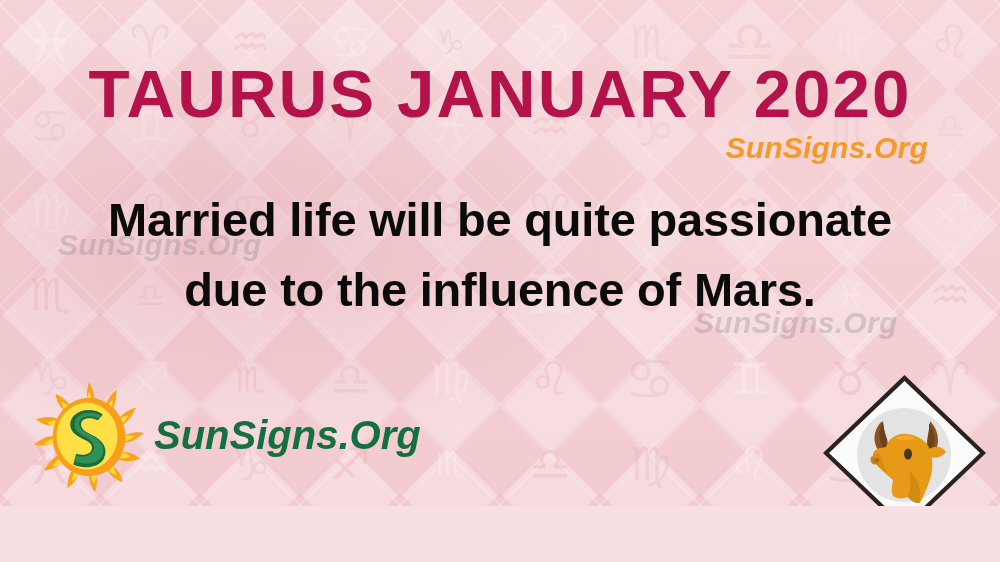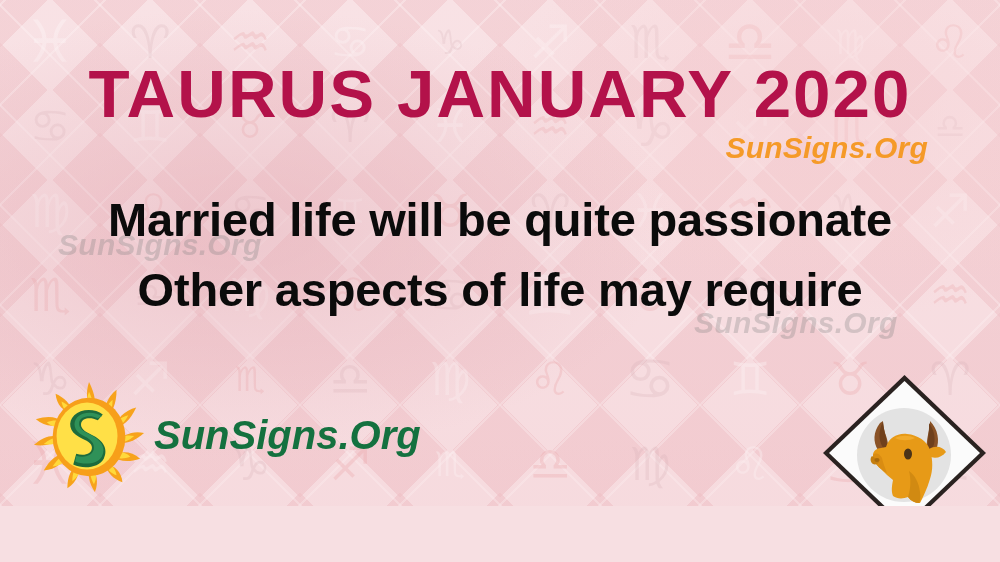--- a/index.html
+++ b/index.html
@@ -220,21 +220,21 @@
 
   <div class="headline">TAURUS JANUARY 2020</div>
 
   <div class="brand-top">SunSigns.Org</div>
 
   <div class="wm wm-1">SunSigns.Org</div>
   <div class="wm wm-2">SunSigns.Org</div>
 
   <div class="body-text">
     <span class="ln">Married life will be quite passionate</span>
-    <span class="ln">Other aspects of life may require</span>
+    <span class="ln">due to the influence of Mars.</span>
   </div>
 
   <div class="taurus-badge">
     <svg viewBox="0 0 163 156" xmlns="http://www.w3.org/2000/svg">
       <defs>
         <clipPath id="dclip">
           <polygon points="81.5,2 161,78 81.5,154 2,78"></polygon>
         </clipPath>
       </defs>
 

